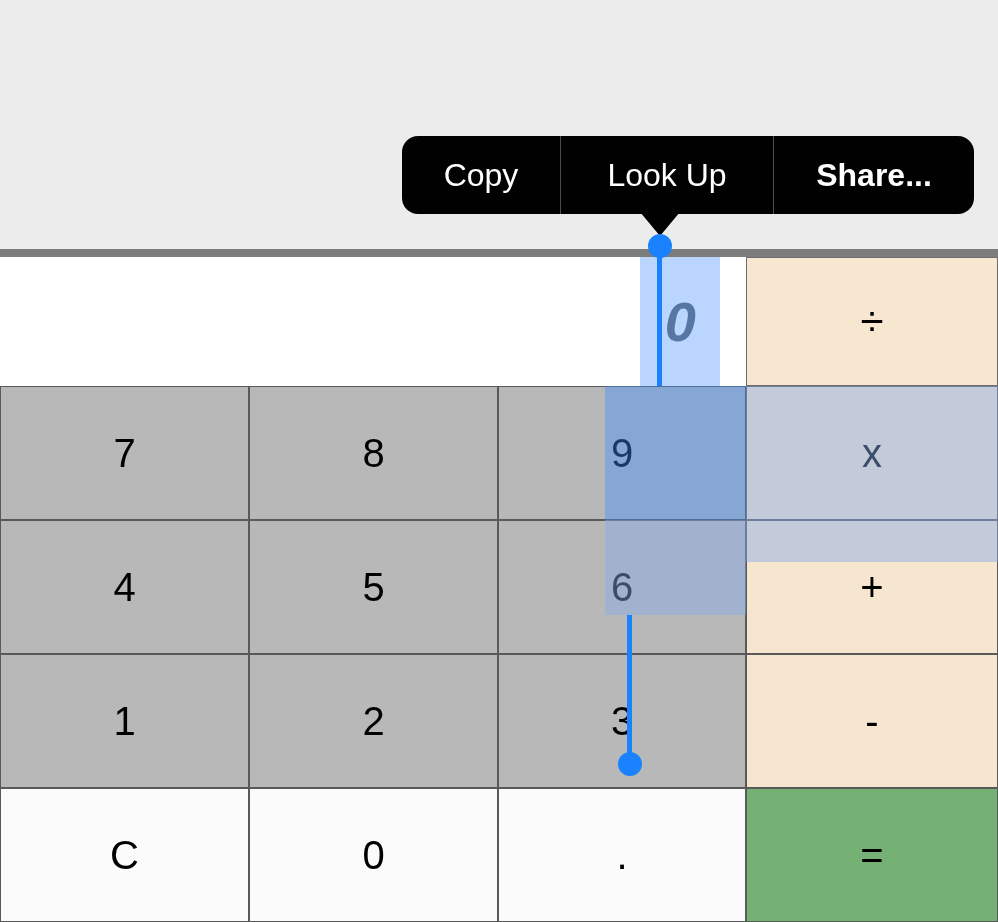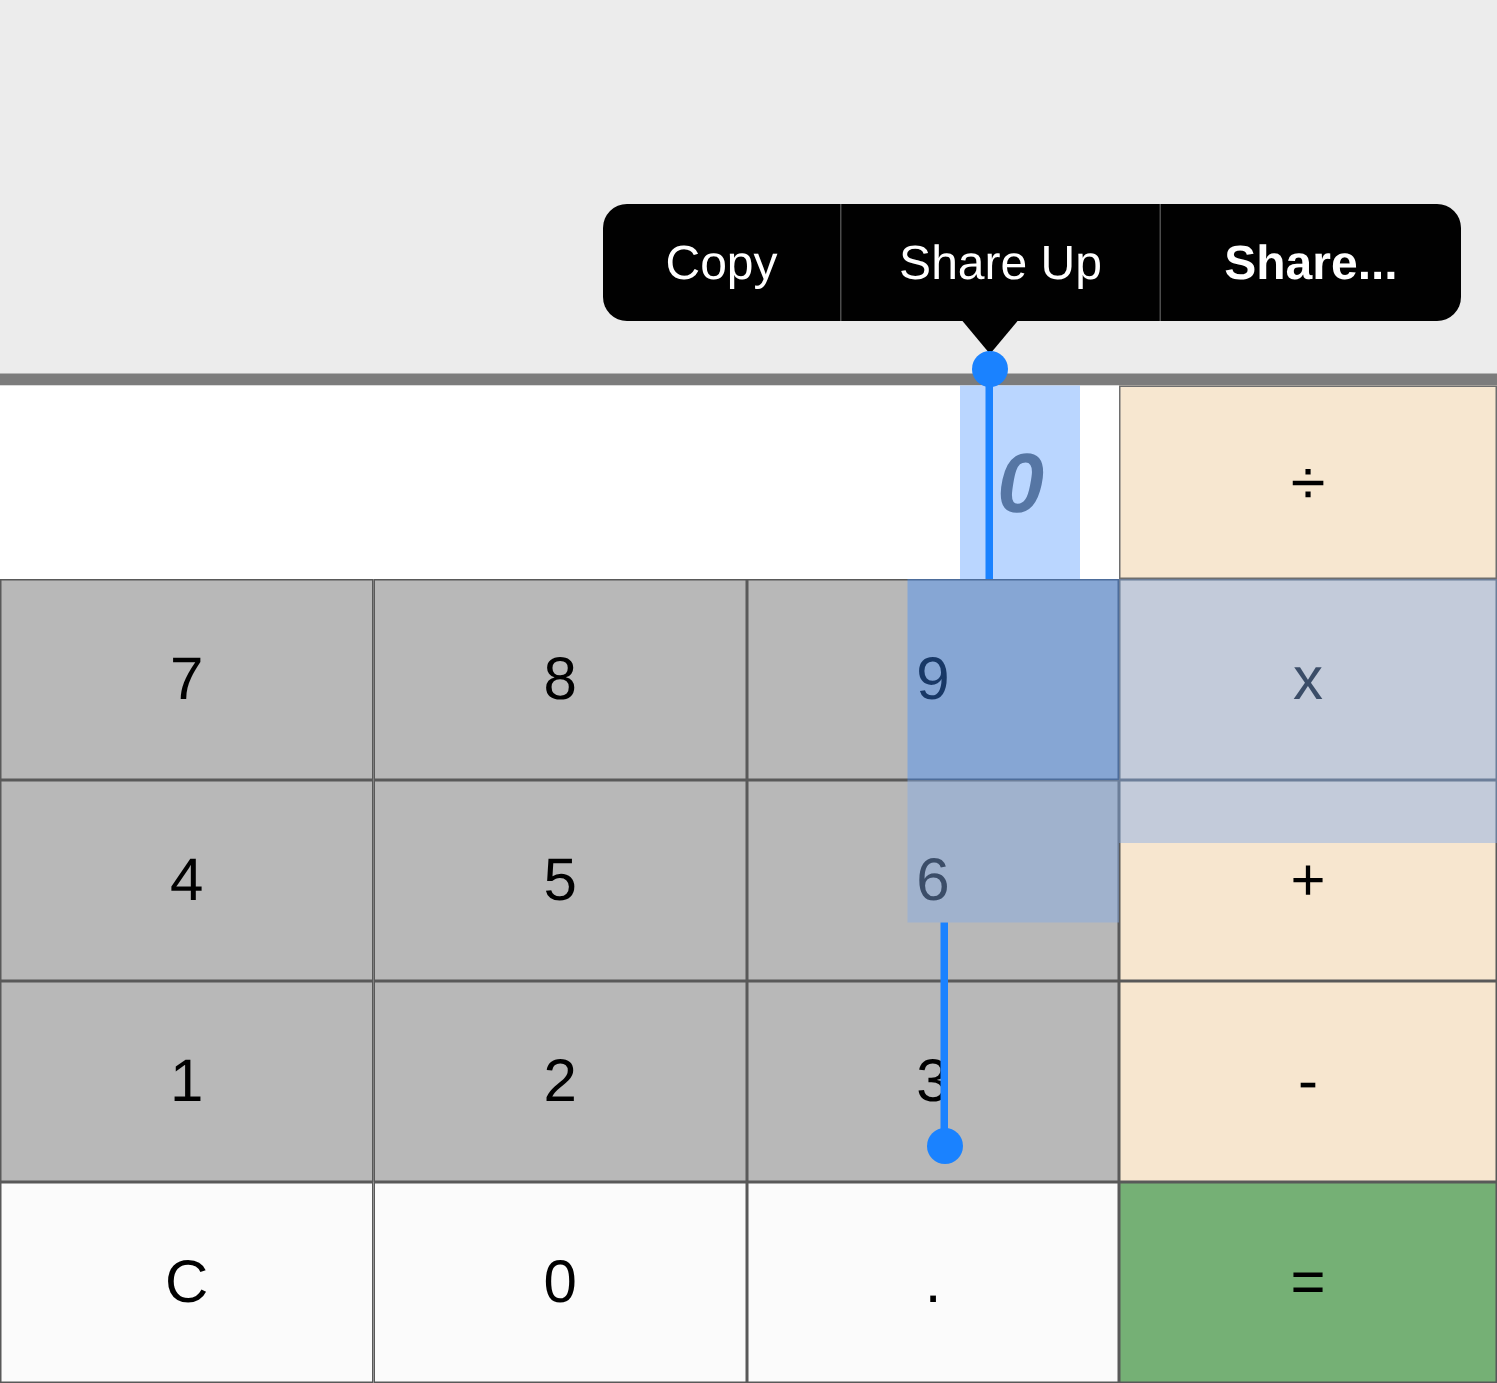--- a/index.html
+++ b/index.html
@@ -163,21 +163,21 @@
 </style>
 </head>
 <body>
 
 <div class="top-area"></div>
 <div class="separator"></div>
 
 <div class="context-menu">
   <div class="context-menu-item cm-copy">Copy</div>
   <div class="cm-divider"></div>
-  <div class="context-menu-item cm-lookup">Share Up</div>
+  <div class="context-menu-item cm-lookup">Look Up</div>
   <div class="cm-divider"></div>
   <div class="context-menu-item cm-share">Share...</div>
 </div>
 <div class="context-menu-arrow"></div>
 
 <div class="display-row">
   <div class="display-cell">
     <span class="display-value">0</span>
   </div>
   <div class="divide-cell">÷</div>

